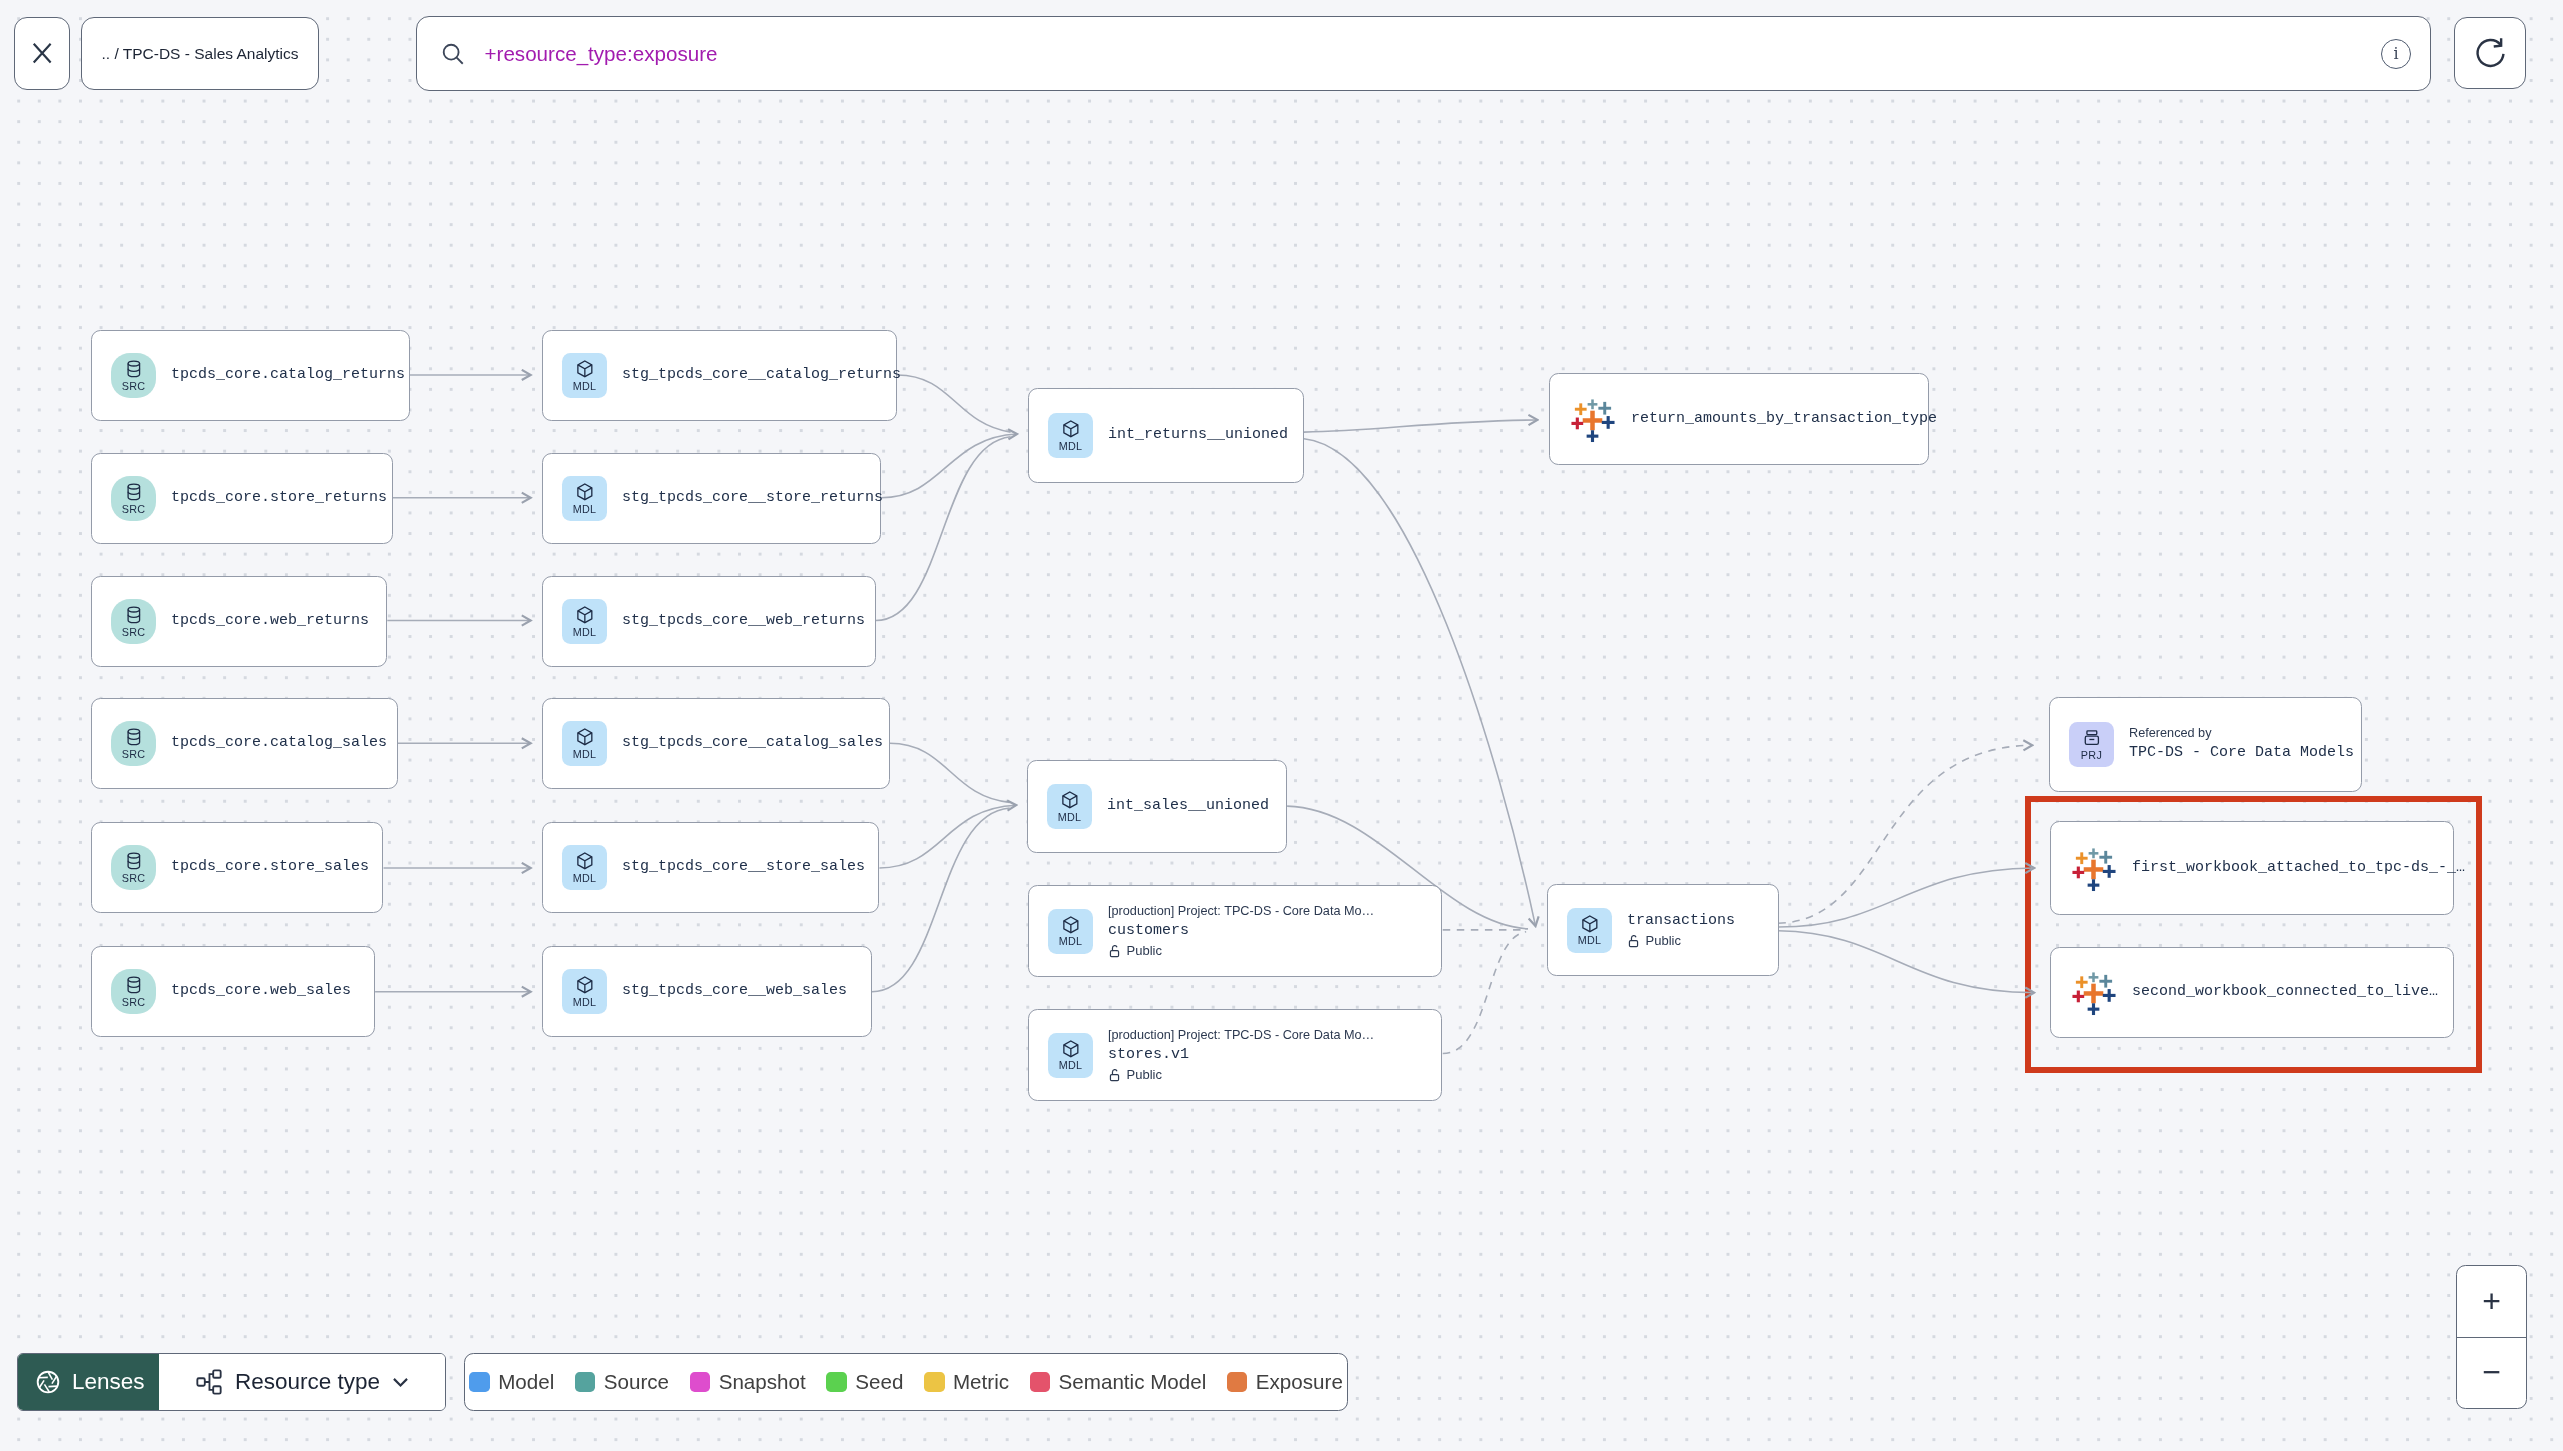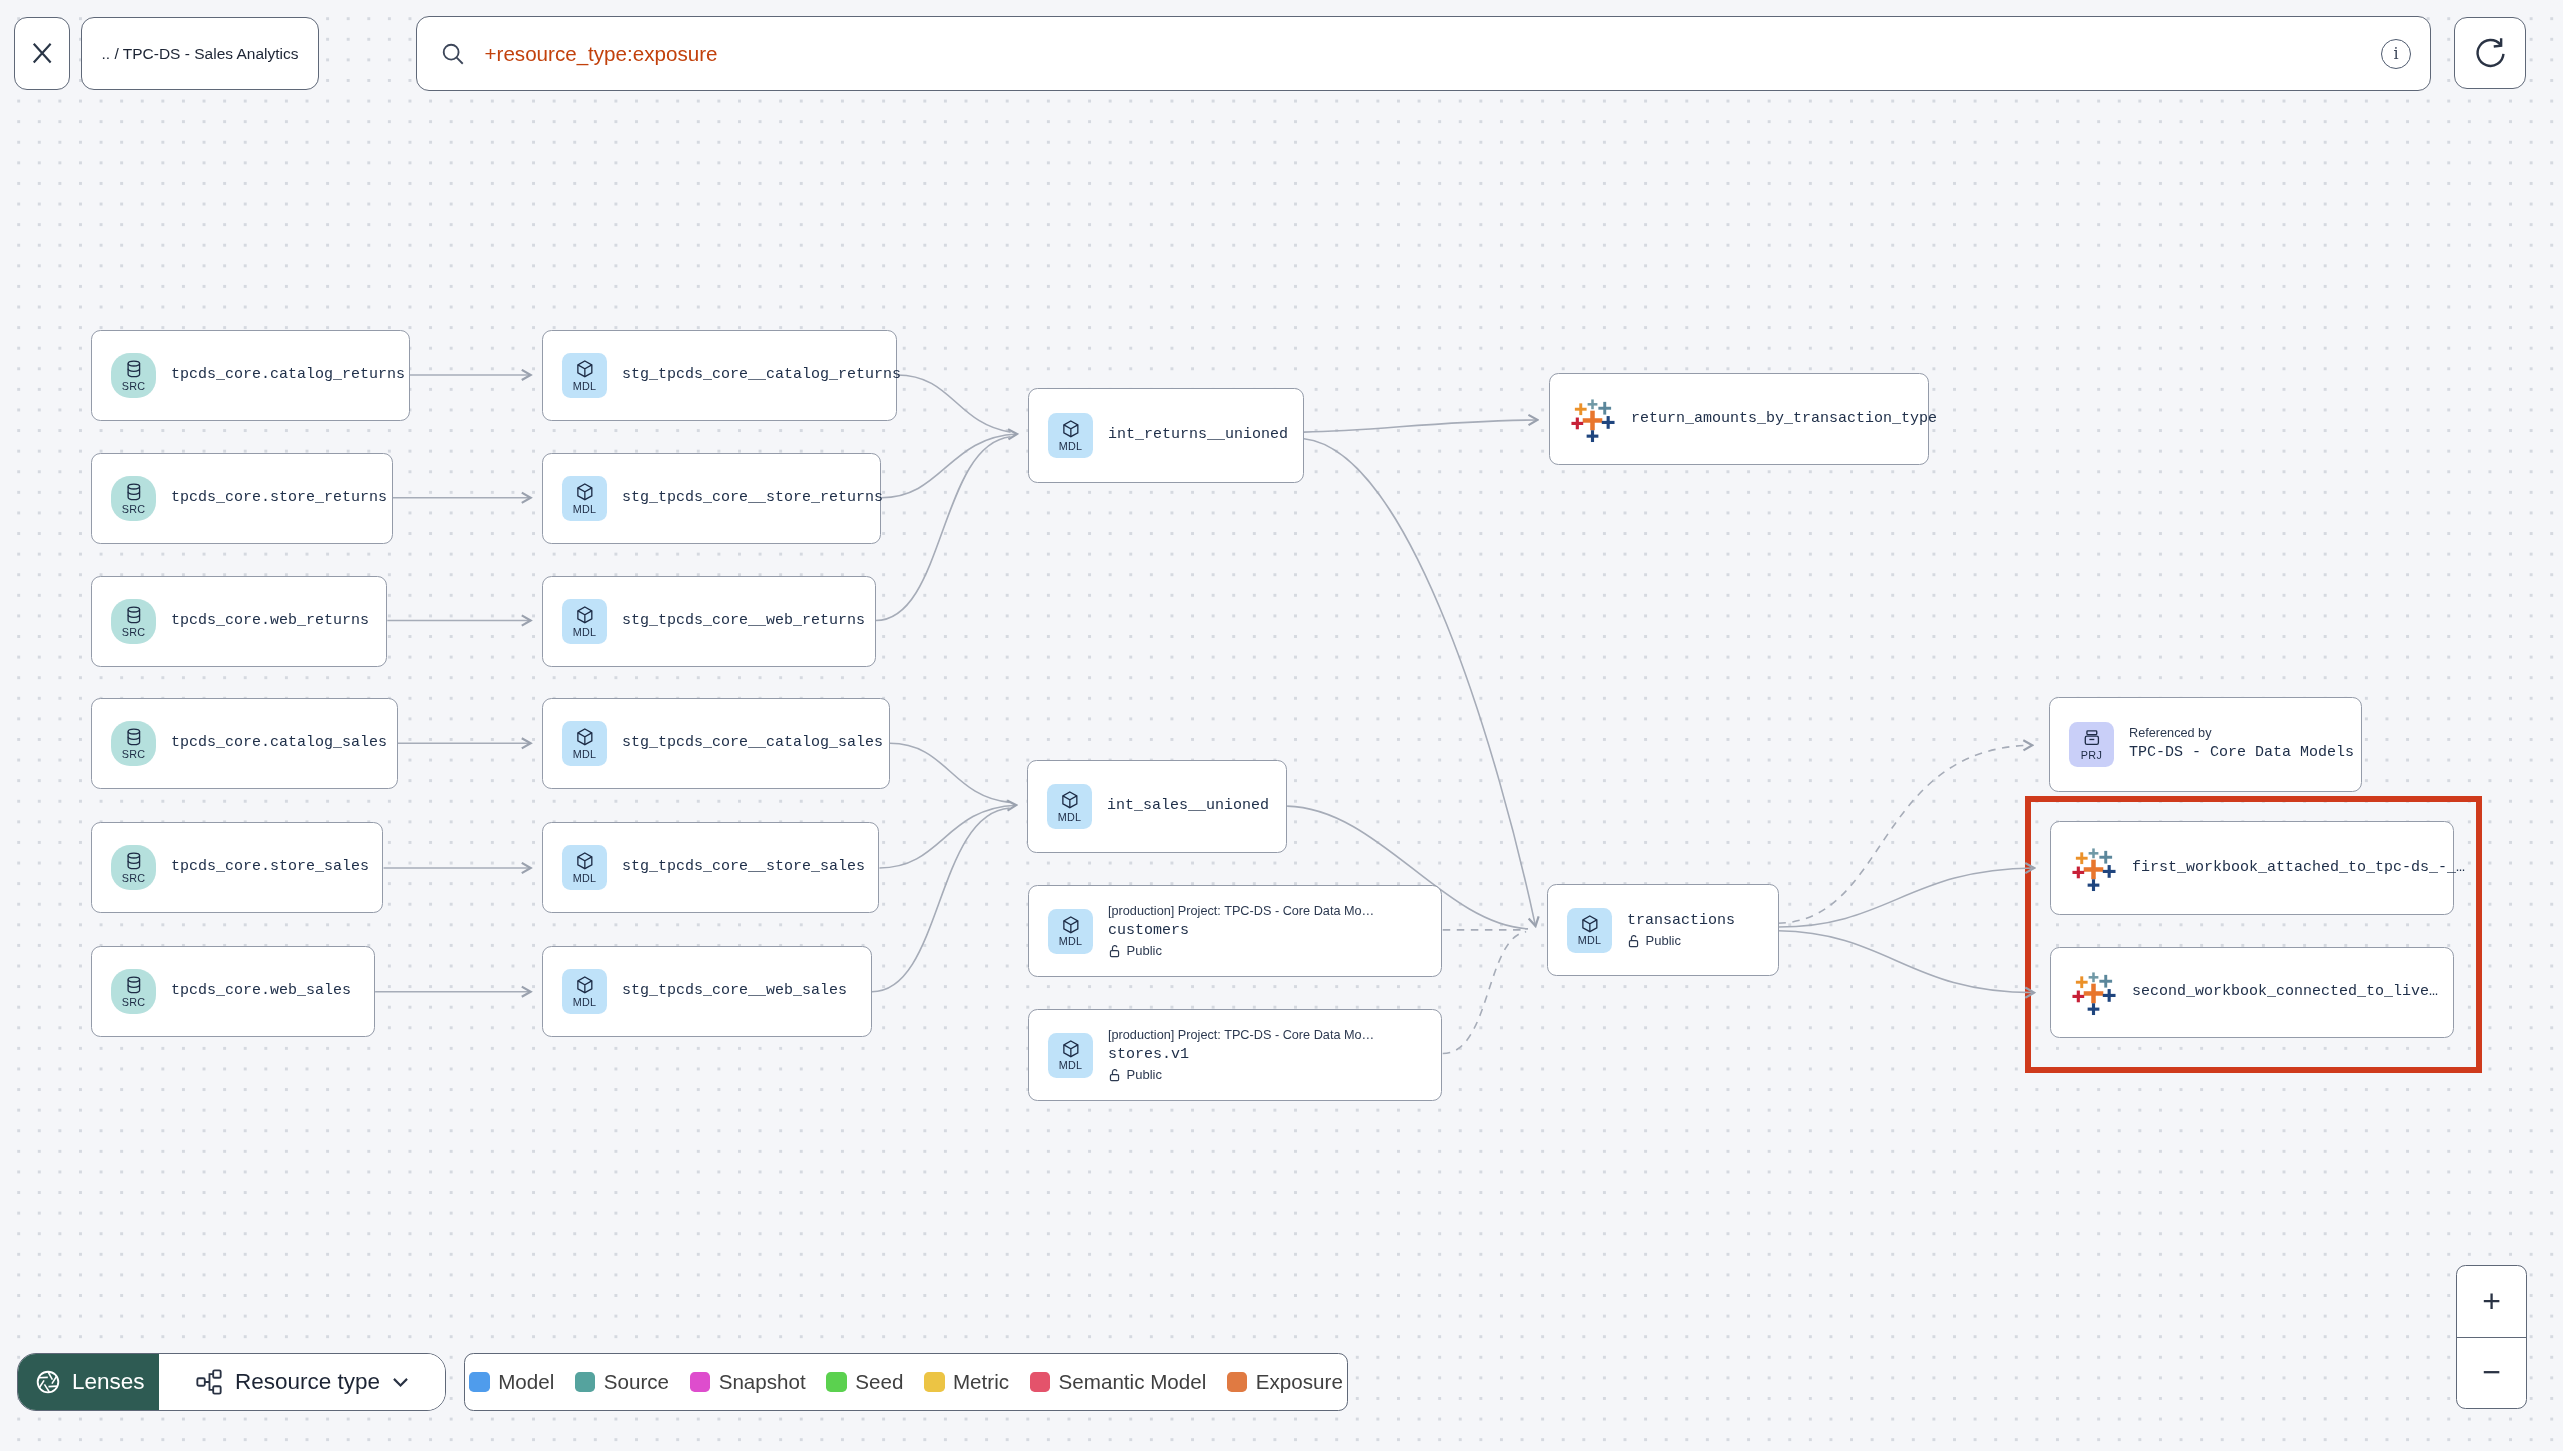--- a/index.html
+++ b/index.html
@@ -9,21 +9,21 @@
     background-image:radial-gradient(#d5d9e0 1.5px, transparent 1.6px);
     background-size:20.6px 20.6px;background-position:8.4px 8.4px;
     font-family:"Liberation Sans",sans-serif;color:#1f2c45;
   }
   
   .tb-btn{position:absolute;background:#fff;border:1.9px solid #5f6878;border-radius:13px;
     display:flex;align-items:center;justify-content:center;box-sizing:border-box;cursor:pointer;}
   #close-btn{left:14px;top:17px;width:56px;height:73px;}
   #breadcrumb{left:81px;top:17px;width:238px;height:73px;font-size:15.5px;color:#1c2434;}
   #searchbar{left:416px;top:16px;width:2015px;height:75px;justify-content:flex-start;padding:0 19px 0 22.5px;}
-  #searchbar input{flex:1;border:none;outline:none;font-family:inherit;font-size:20.6px;color:#c2410c;
+  #searchbar input{flex:1;border:none;outline:none;font-family:inherit;font-size:20.6px;color:#a21caf;
     margin-left:17px;background:transparent;}
   #info-icon{width:30px;height:30px;border:1.9px solid #4e5a6e;border-radius:50%;box-sizing:border-box;
     display:flex;align-items:center;justify-content:center;font-family:"DejaVu Serif",serif;
     font-size:16px;color:#3c4659;flex:0 0 auto;cursor:pointer;}
   #refresh-btn{left:2454px;top:17px;width:72px;height:72px;}
   
   #edges{position:absolute;left:0;top:0;z-index:2;pointer-events:none;}
   #highlight-box{position:absolute;left:2025px;top:796px;width:457px;height:277px;
     border:6.6px solid #cf3a1c;box-sizing:border-box;z-index:1;}
   .node{position:absolute;z-index:3;background:#fff;border:1.6px solid #949ba9;border-radius:9.4px;
@@ -32,21 +32,21 @@
     align-items:center;justify-content:center;gap:0.9px;flex:0 0 auto;}
   .chip-src{background:#b5e0dd;border-radius:19px;}  .chip-mdl{background:#bfe2f9;}  .chip-prj{background:#c9cff8;}
   .chip-label{font-size:10.8px;color:#1d2b45;letter-spacing:0.3px;}
   .exp-icon{flex:0 0 auto;}
   .txt{display:flex;flex-direction:column;justify-content:center;min-width:0;}
   .lbl{font-size:15px;color:#20304a;white-space:nowrap;line-height:22.5px;font-family:Liberation Mono, monospace;}
   .pline{font-size:12.7px;color:#2c3950;white-space:nowrap;line-height:18px;}
   .badge{display:flex;align-items:center;gap:5.6px;font-size:13px;color:#2c3950;line-height:18px;}
   
   #lens-group{position:absolute;left:17px;top:1353px;height:58px;display:flex;z-index:4;
-    border:1.9px solid #5f6878;border-radius:19px;overflow:hidden;box-sizing:border-box;background:#fff;}
+    border:1.9px solid #5f6878;border-radius:6px;overflow:hidden;box-sizing:border-box;background:#fff;}
   #lenses-btn{width:141px;background:#2e5b53;color:#fff;display:flex;align-items:center;
     justify-content:center;gap:9.4px;font-size:22.5px;cursor:pointer;}
   #resource-btn{width:286px;display:flex;align-items:center;justify-content:center;gap:12.2px;
     font-size:22.5px;color:#1c2434;cursor:pointer;background:#fff;}
   #legend{position:absolute;left:464px;top:1353px;width:884px;height:58px;z-index:4;background:#fff;
     border:1.9px solid #5f6878;border-radius:9.4px;box-sizing:border-box;display:flex;align-items:center;
     justify-content:center;gap:20.6px;padding:0 13px;}
   .leg-item{display:flex;align-items:center;gap:8.4px;font-size:20.6px;color:#404040;white-space:nowrap;}
   .swatch{width:20.6px;height:20.6px;border-radius:4.7px;flex:0 0 auto;}
   #zoomctl{position:absolute;left:2456px;top:1265px;width:71px;height:144px;z-index:4;background:#fff;

